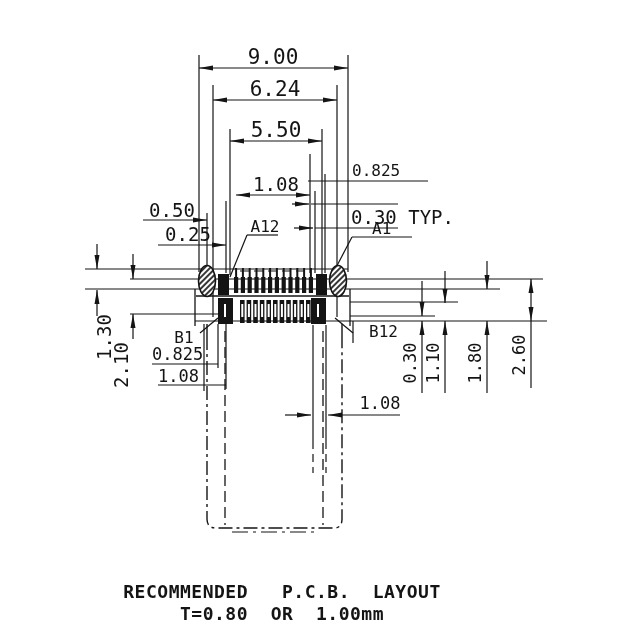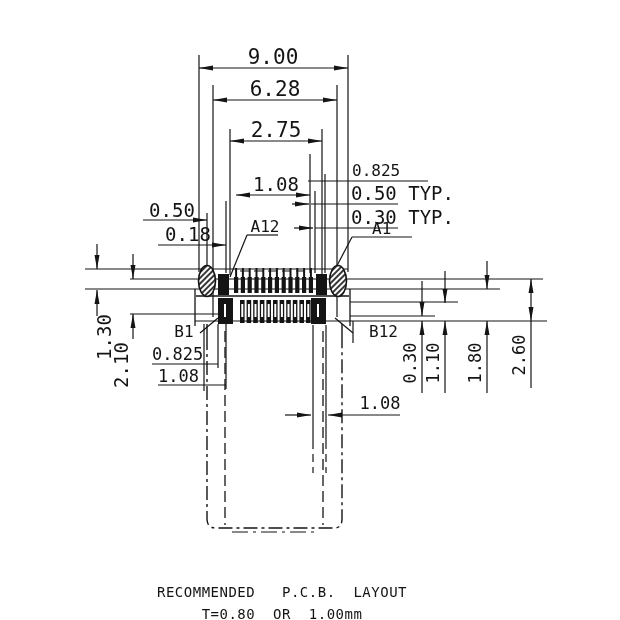--- a/index.html
+++ b/index.html
@@ -4,21 +4,21 @@
 <style>
   html,body{margin:0;padding:0;background:#fff;}
   #page{position:relative;width:620px;height:620px;background:#ffffff;overflow:hidden;
         font-family:"DejaVu Sans Mono","Liberation Mono",monospace;color:#141414;margin-top:41px;}
   #art{position:absolute;left:0;top:0;}
   .lbl{position:absolute;white-space:pre;color:#141414;line-height:1;
        transform:translate(-50%,-50%);}
   .ll{transform:translate(0,-50%);}           
   .rot{transform:translate(-50%,-50%) rotate(-90deg);} 
   .f21{font-size:21px;} .f19{font-size:19px;} .f17{font-size:17px;} .f16{font-size:16px;}
-  .note{font-size:14px;letter-spacing:0.5px;}
+  .note{font-size:18px;letter-spacing:0.5px;font-weight:bold;}
 </style>
 </head>
 <body>
 
 <div id="page">
 
   <svg id="art" width="620" height="620" viewBox="0 0 620 620">
     <defs>
       <marker id="ar" markerWidth="15" markerHeight="7" refX="14" refY="3.5" orient="auto-start-reverse" markerUnits="userSpaceOnUse">
         <path d="M0,1 L14,3.5 L0,6 Z" fill="#141414"></path>
@@ -179,34 +179,33 @@
       <path d="M207,295 L207,478 Q207,487 216,487 L334,487 Q342,487 342,478 L342,295" stroke-width="1.4" stroke-dasharray="14 4 3 4"></path>
       <line x1="225" y1="290" x2="225" y2="484" stroke-width="1.3" stroke-dasharray="11 5"></line>
       <line x1="323" y1="290" x2="323" y2="484" stroke-width="1.3" stroke-dasharray="11 5"></line>
       <line x1="232" y1="491" x2="318" y2="491" stroke-width="1.2" stroke-dasharray="16 5 3 5"></line>
     </g>
 
     <line x1="118" y1="587" x2="472" y2="587" stroke="#141414" stroke-width="1.6"></line>
   </svg>
 
   <div class="lbl f21" style="left:273px;top:16px">9.00</div>
-  <div class="lbl f21" style="left:275px;top:48px">6.28</div>
-  <div class="lbl f21" style="left:276px;top:89px">2.75</div>
+  <div class="lbl f21" style="left:275px;top:48px">6.24</div>
+  <div class="lbl f21" style="left:276px;top:89px">5.50</div>
   <div class="lbl f19" style="left:276px;top:143px">1.08</div>
 
   <div class="lbl ll f16" style="left:352px;top:130px">0.825</div>
-  <div class="lbl ll f19" style="left:351px;top:152px"><span>0.50</span> <span>TYP.</span></div>
   <div class="lbl ll f19" style="left:351px;top:176px"><span>0.30</span> <span>TYP.</span></div>
 
   <div class="lbl f19" style="left:172px;top:169px">0.50</div>
-  <div class="lbl f19" style="left:188px;top:193px">0.18</div>
+  <div class="lbl f19" style="left:188px;top:193px">0.25</div>
 
   <div class="lbl f16" style="left:265px;top:186px">A12</div>
   <div class="lbl ll f16" style="left:372px;top:188px">A1</div>
-  <div class="lbl f16" style="left:184px;top:291px">B1</div>
+  <div class="lbl f16" style="left:184px;top:297px">B1</div>
   <div class="lbl ll f16" style="left:369px;top:291px">B12</div>
 
   <div class="lbl ll f17" style="left:152px;top:313px">0.825</div>
   <div class="lbl ll f17" style="left:158px;top:335px">1.08</div>
   <div class="lbl f17" style="left:380px;top:362px">1.08</div>
 
   <div class="lbl rot f19" style="left:104px;top:296px">1.30</div>
   <div class="lbl rot f19" style="left:121px;top:324px">2.10</div>
   <div class="lbl rot f17" style="left:410px;top:322px">0.30</div>
   <div class="lbl rot f17" style="left:433px;top:322px">1.10</div>

